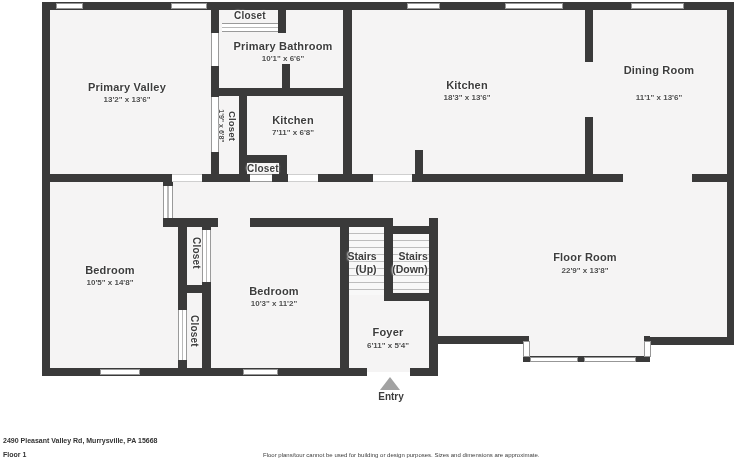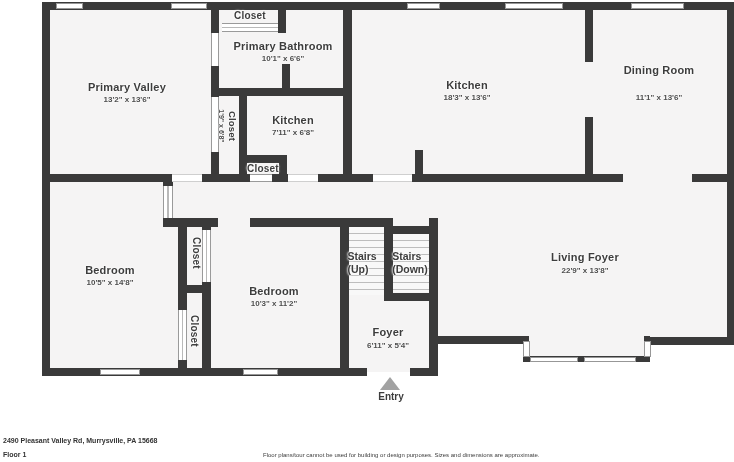--- a/index.html
+++ b/index.html
@@ -16,21 +16,21 @@
   .treads{position:absolute;background:repeating-linear-gradient(#f8f8f8 0px,#f8f8f8 6px,#bdbdbd 6px,#bdbdbd 7px);}
   .room-name{position:absolute;transform:translate(-50%,-50%);white-space:nowrap;
     font-weight:700;font-size:11px;color:#3d3d3d;letter-spacing:.2px;
     text-shadow:0 0 2px #fff,0 0 2px #fff,0 0 3px #fff;}
   .room-dims{position:absolute;transform:translate(-50%,-50%);white-space:nowrap;
     font-weight:600;font-size:8px;color:#4d4d4d;
     text-shadow:0 0 2px #fff,0 0 2px #fff;}
   .small-name{font-size:10px;}
   .vert{writing-mode:vertical-rl;transform:translate(-50%,-50%);}
   .vert-dims{writing-mode:vertical-rl;font-size:7px;}
-  .stairs-label{position:absolute;transform:translate(-50%,-50%);text-align:left;
+  .stairs-label{position:absolute;transform:translate(-50%,-50%);text-align:right;
     font-weight:700;font-size:10.5px;line-height:13px;color:#3d3d3d;white-space:nowrap;
     text-shadow:0 0 2px #fff,0 0 2px #fff,0 0 3px #fff;}
   .entry-arrow{position:absolute;width:0;height:0;border-left:10px solid transparent;
     border-right:10px solid transparent;border-bottom:13px solid #a2a2a2;}
   .entry-label{position:absolute;transform:translate(-50%,0);font-weight:700;font-size:10px;color:#3d3d3d;}
   .addr{position:absolute;font-weight:700;font-size:7px;color:#333;}
   .disclaimer{position:absolute;font-size:6px;color:#3c3c3c;}
 </style>
 </head>
 <body>
@@ -149,21 +149,21 @@
     <span>(Up)</span>
   </div>
   <div class="stairs-label" style="left:410px;top:263px;">
     <span>Stairs</span><br>
     <span>(Down)</span>
   </div>
 
   <div class="room-name" style="left:388px;top:332px;">Foyer</div>
   <div class="room-dims" style="left:388px;top:345px;">6'11" x 5'4"</div>
 
-  <div class="room-name" style="left:585px;top:257px;">Living Foyer</div>
+  <div class="room-name" style="left:585px;top:257px;">Floor Room</div>
   <div class="room-dims" style="left:585px;top:270px;">22'9" x 13'8"</div>
 
   <div class="entry-arrow" style="left:380px;top:377px;"></div>
   <div class="entry-label" style="left:391px;top:391px;">Entry</div>
 
   <div class="addr" style="left:3px;top:437px;">2490 Pleasant Valley Rd, Murrysville, PA 15668</div>
   <div class="addr" style="left:3px;top:451px;">Floor 1</div>
   <div class="disclaimer" style="left:263px;top:452px;">Floor plans/tour cannot be used for building or design purposes. Sizes and dimensions are approximate.</div>
 
 </div>

